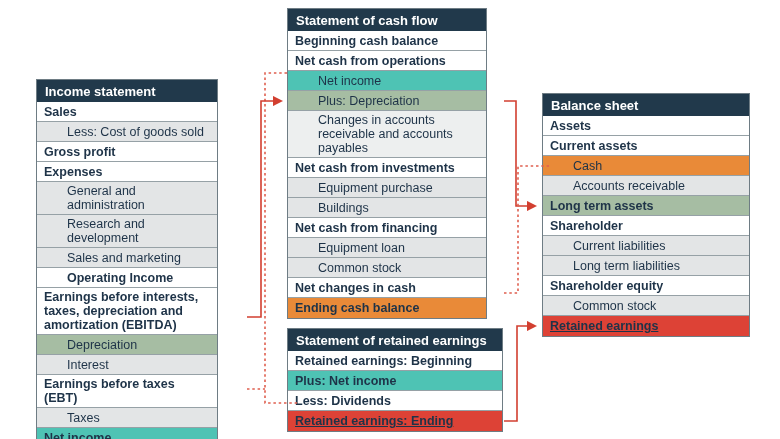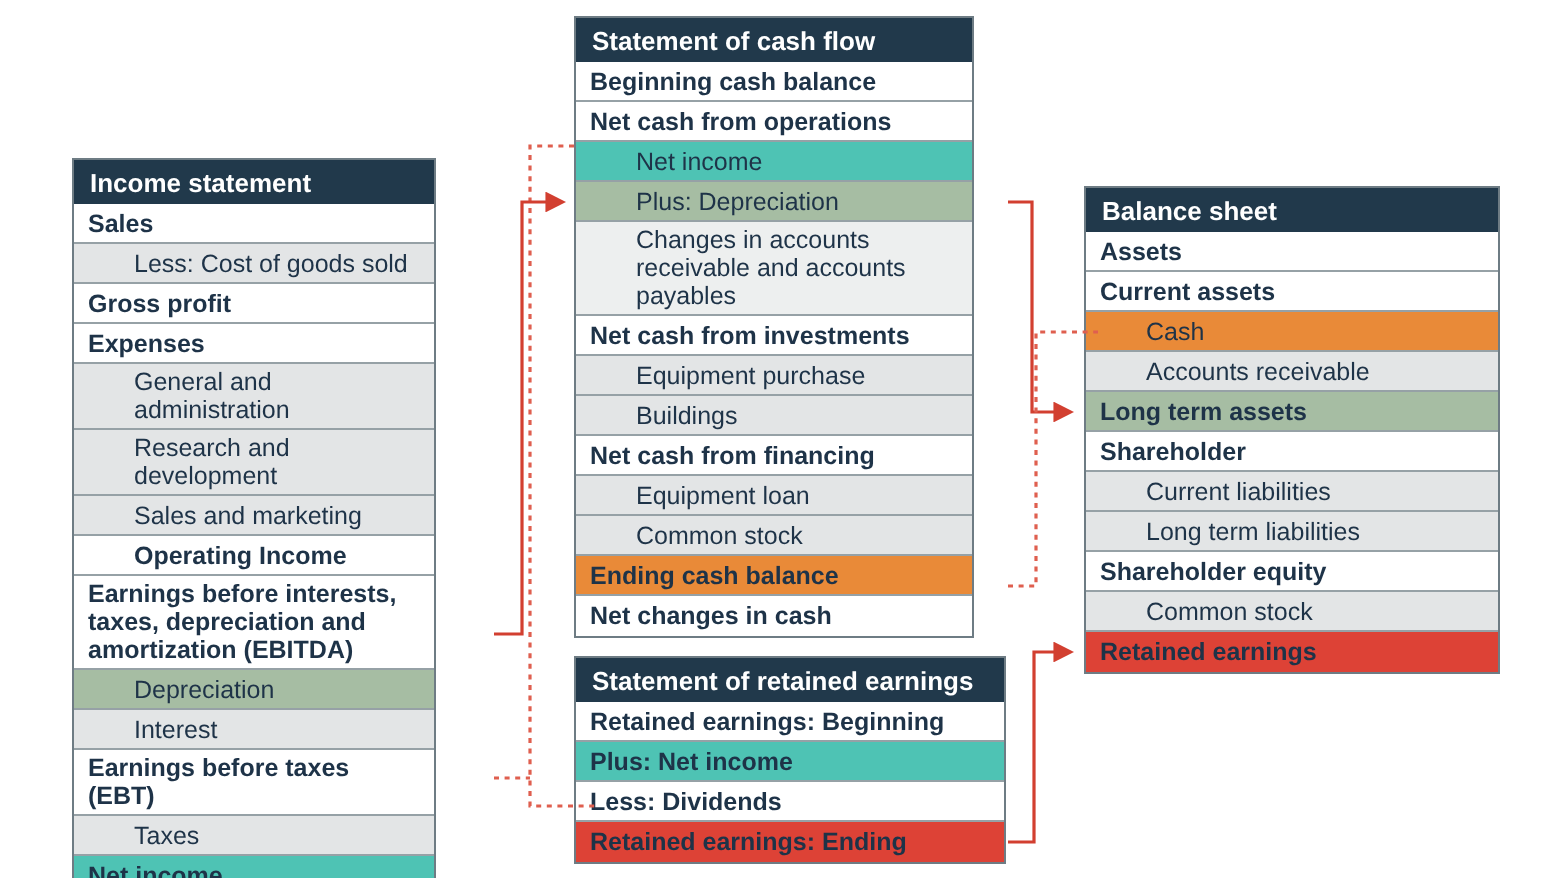--- a/index.html
+++ b/index.html
@@ -37,21 +37,21 @@
   }
   .rows .row:last-child{border-bottom:none;}
   .row.bold{font-weight:700;}
   .row.indent{padding-left:30px;}
   .bg-white{background:var(--row-white,#ffffff);}
   .bg-gray{background:var(--row-gray,#e3e5e6);}
   .bg-lightgray{background:var(--row-lightgray,#edefef);}
   .bg-teal{background:var(--teal,#4ec3b4);}
   .bg-green{background:var(--green,#a6bda3);}
   .bg-orange{background:var(--orange,#e98a38);}
-  .bg-red{background:var(--red,#dd4236);}
+  .bg-red{background:var(--red,#dd4236);text-decoration:underline;}
 
   #p-income   {left:36px;  top:79px;  width:182px;}
   #p-cashflow {left:287px; top:8px;   width:200px;}
   #p-balance  {left:542px; top:93px;  width:208px;}
   #p-retained {left:287px; top:328px; width:216px;}
 
   svg.overlay{
     position:absolute;left:0;top:0;width:780px;height:439px;
     pointer-events:none;z-index:5;
   }
@@ -146,25 +146,25 @@
         </div>
         <div class="row bg-white bold">
           <span>Net cash from financing</span>
         </div>
         <div class="row bg-gray indent">
           <span>Equipment loan</span>
         </div>
         <div class="row bg-gray indent">
           <span>Common stock</span>
         </div>
+        <div class="row bg-white bold">
+          <span>Net changes in cash</span>
+        </div>
         <div class="row bg-orange bold">
           <span>Ending cash balance</span>
-        </div>
-        <div class="row bg-white bold">
-          <span>Net changes in cash</span>
         </div>
       </div>
   </div>
 
   <div class="panel" id="p-balance">
     <div class="panel-header">
       <span>Balance sheet</span>
     </div>
     <div class="rows">
         <div class="row bg-white bold">

